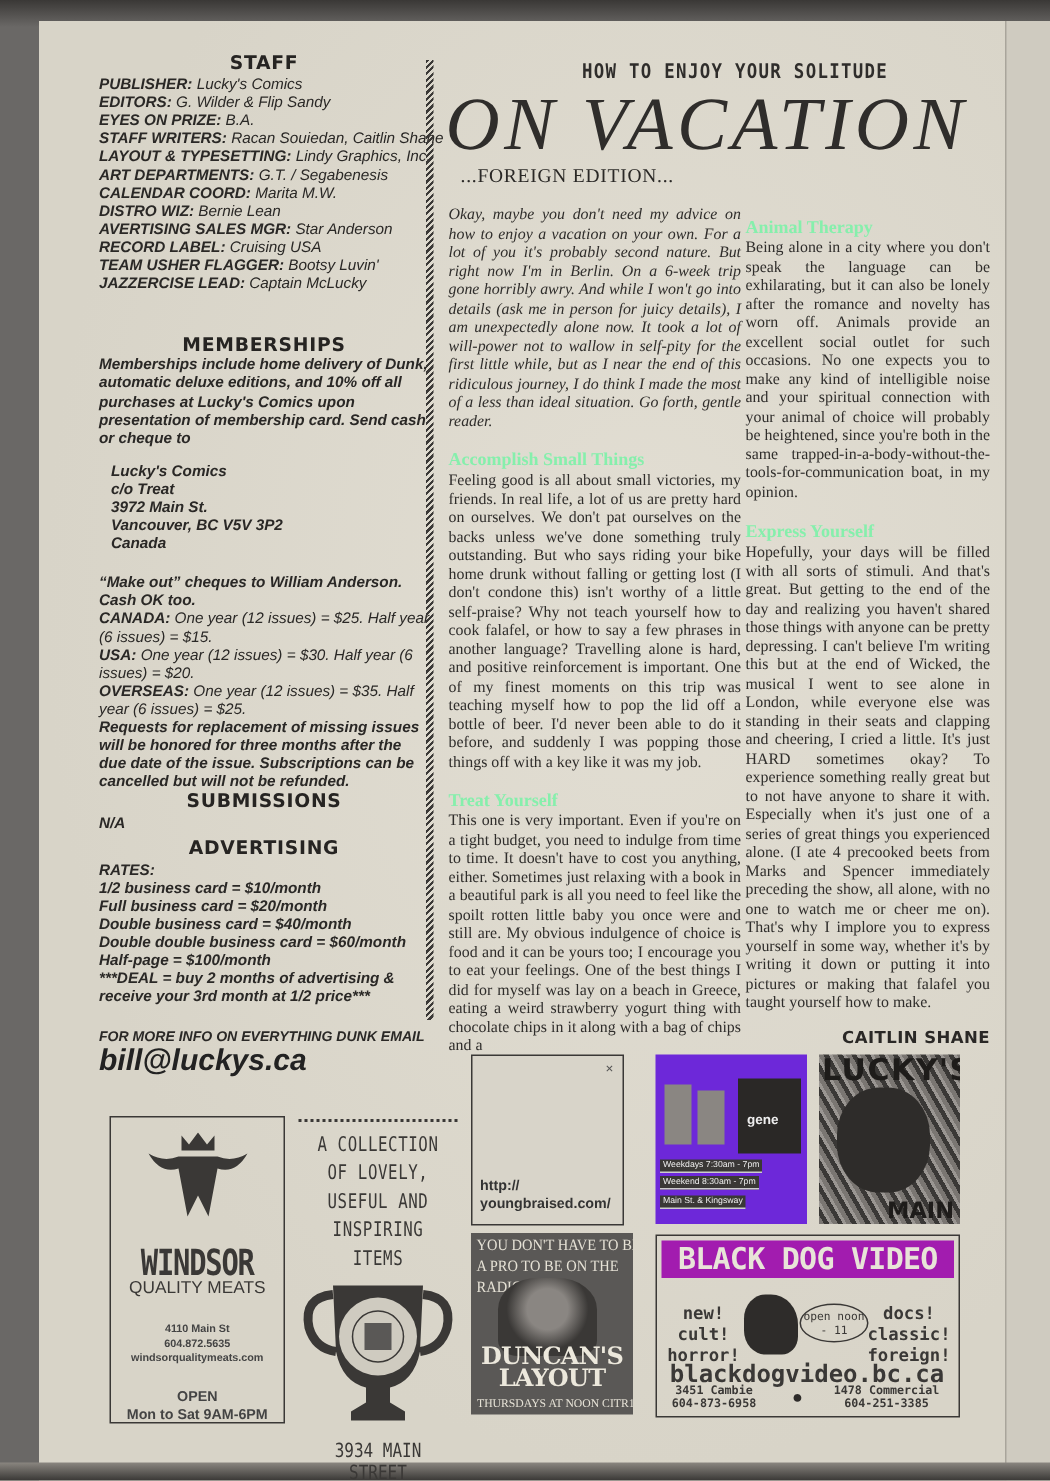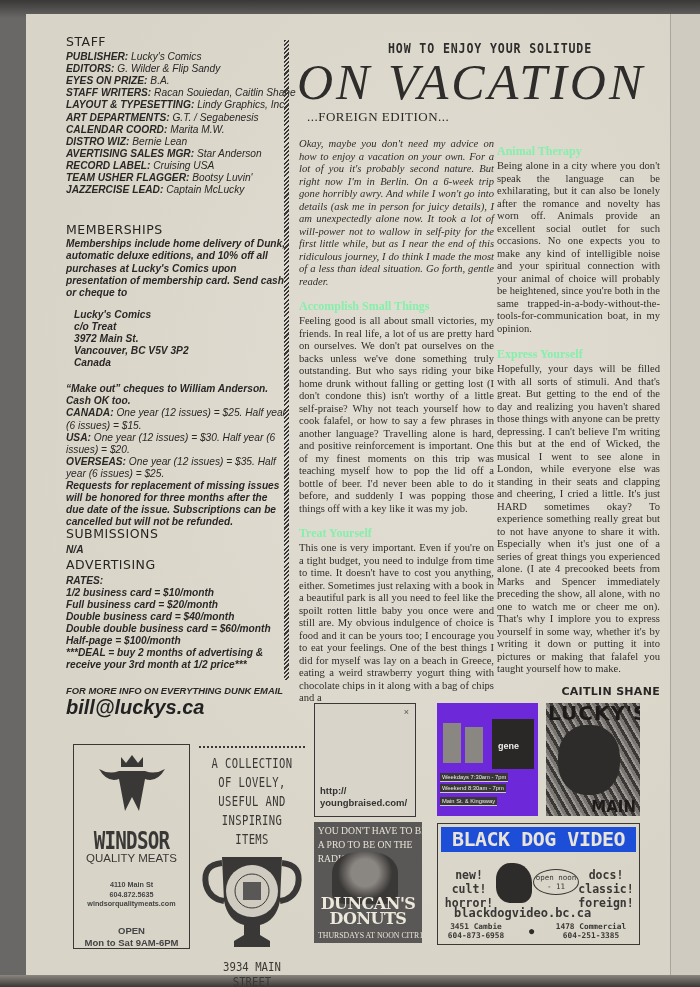--- a/index.html
+++ b/index.html
@@ -13,21 +13,21 @@
   .page {
     position: absolute; left: 26px; top: 14px; width: 674px; height: 973px;
     background: #dcd8cc;
     background-image: radial-gradient(ellipse at 60% 40%, #e2ded3 0%, #d8d4c8 70%);
   }
   .next-page { position: absolute; left: 670px; top: 14px; width: 30px; height: 973px; background: #cfcbc0; border-left: 1px solid #a9a59b; }
   .bottom-shadow { position: absolute; left: 0; top: 975px; width: 700px; height: 12px; background: linear-gradient(#8a8680, #3a3836); }
 
   
   .left-col { position: absolute; left: 66px; top: 36px; width: 220px; font-size: 10.2px; line-height: 12.1px; }
-  .sec-title { font-family: "DejaVu Sans", sans-serif; font-weight: normal; font-size: 12.5px; letter-spacing: 0.5px; color: #262422; margin: 0; }
+  .sec-title { font-family: "DejaVu Sans", sans-serif; font-weight: bold; text-align: center; font-size: 12.5px; letter-spacing: 0.5px; color: #262422; margin: 0; }
   .staff-line { font-style: italic; white-space: nowrap; }
   .staff-line b { font-weight: bold; }
   .bi { font-weight: bold; font-style: italic; }
   .it { font-style: italic; }
   .addr { margin: 10px 0 10px 8px; font-weight: bold; font-style: italic; }
   .email { font-size: 20px; font-weight: bold; font-style: italic; margin-top: 3px; color: #222; }
   .more-info { font-weight: bold; font-style: italic; font-size: 9.4px; margin-top: 14px; white-space: nowrap; }
 
   .divider {
     position: absolute; left: 284px; top: 40px; width: 5px; height: 640px;
@@ -76,27 +76,27 @@
   .g-sign { position: absolute; left: 55px; top: 16px; width: 42px; height: 50px; background: #2a2826; }
   .g-sign span { position: absolute; left: 6px; top: 22px; color: #eee; font-size: 9px; font-weight: bold; }
   .g-hours { position: absolute; left: 3px; font-size: 5.8px; color: #eee; background: #3a3836; padding: 1px 2px; border-bottom: 1px solid #ccc; white-space: nowrap; }
 
   .ad-luckys { left: 546px; top: 703px; width: 94px; height: 113px; border: none; background: repeating-linear-gradient(60deg, #7a7672 0 3px, #3a3836 3px 6px, #9a9692 6px 8px); overflow: hidden; }
   .l-blob { position: absolute; left: 12px; top: 22px; width: 62px; height: 70px; border-radius: 45%; background: #2e2c2a; }
   .l-title { position: absolute; left: 2px; top: -2px; font-family: "DejaVu Sans", sans-serif; font-weight: bold; font-size: 20px; color: #1e1c1a; letter-spacing: 1px; }
   .l-main { position: absolute; right: 4px; bottom: 0px; font-family: "DejaVu Sans", sans-serif; font-weight: bold; font-size: 15px; color: #1e1c1a; }
 
   .ad-blackdog { left: 437px; top: 823px; width: 203px; height: 122px; border: 1.5px solid #3a3836; }
-  .bd-title { margin: 3px 3px 0; background: #1d4ed8; color: #e8e4d8; font-family: "DejaVu Sans Mono", monospace; font-weight: bold; font-size: 20px; text-align: center; line-height: 25px; letter-spacing: -0.5px; }
+  .bd-title { margin: 3px 3px 0; background: #a21caf; color: #e8e4d8; font-family: "DejaVu Sans Mono", monospace; font-weight: bold; font-size: 20px; text-align: center; line-height: 25px; letter-spacing: -0.5px; }
   .bd-left, .bd-right { position: absolute; top: 44px; font-family: "DejaVu Sans Mono", monospace; font-weight: bold; font-size: 11.5px; line-height: 14px; color: #3a3836; text-align: center; }
   .bd-left { left: 6px; width: 50px; }
   .bd-right { right: 4px; width: 58px; }
   .bd-dog { position: absolute; left: 58px; top: 39px; width: 36px; height: 40px; background: #2e2c2a; border-radius: 40% 50% 30% 40%; }
   .bd-bubble { position: absolute; left: 95px; top: 45px; width: 46px; height: 26px; border: 1px solid #3a3836; border-radius: 50%; font-family: "DejaVu Sans Mono", monospace; font-size: 7.5px; line-height: 9px; text-align: center; padding-top: 3px; box-sizing: border-box; color: #3a3836; }
-  .bd-url { position: absolute; left: 16px; width: 200px; top: 82px; font-family: "DejaVu Sans Mono", monospace; font-weight: bold; font-size: 12px; color: #3a3836; }
+  .bd-url { position: absolute; left: 0; width: 200px; top: 82px; text-align: center; font-family: "DejaVu Sans Mono", monospace; font-weight: bold; font-size: 16px; color: #3a3836; }
   .bd-loc { position: absolute; top: 98px; font-family: "DejaVu Sans Mono", monospace; font-weight: bold; font-size: 7.8px; line-height: 9px; text-align: center; color: #3a3836; }
   .bd-paw { position: absolute; left: 90px; top: 100px; font-size: 12px; color: #2e2c2a; }
 </style>
 </head>
 <body>
 
 <div class="scan-top"></div>
 <div class="page"></div>
 <div class="next-page"></div>
 <div class="bottom-shadow"></div>
@@ -209,21 +209,21 @@
 <div class="ad ad-youngbraised">
   <span class="yb-close">×</span>
   <div class="yb-url">http:// youngbraised.com/</div>
 </div>
 
 <div class="ad ad-duncan">
   <div class="d-top" style="width:120px; white-space:normal;">YOU DON'T HAVE TO BE A PRO TO BE ON THE RADIO</div>
   <div class="d-photo"></div>
   <div class="d-name">
     <div>DUNCAN'S</div>
-    <div>DONUTS</div>
+    <div>LAYOUT</div>
   </div>
   <div class="d-bottom">THURSDAYS AT NOON CITR101.9fm</div>
 </div>
 
 <div class="ad ad-gene">
   <div class="g-win" style="left:6px; top:20px; width:18px; height:40px;"></div>
   <div class="g-win" style="left:28px; top:24px; width:18px; height:36px;"></div>
   <div class="g-sign">
       <span>gene</span>
     </div>

